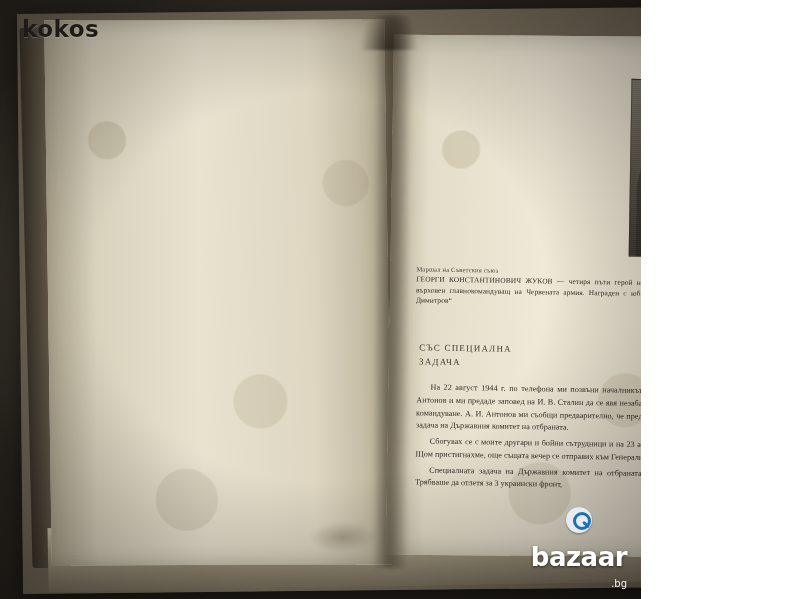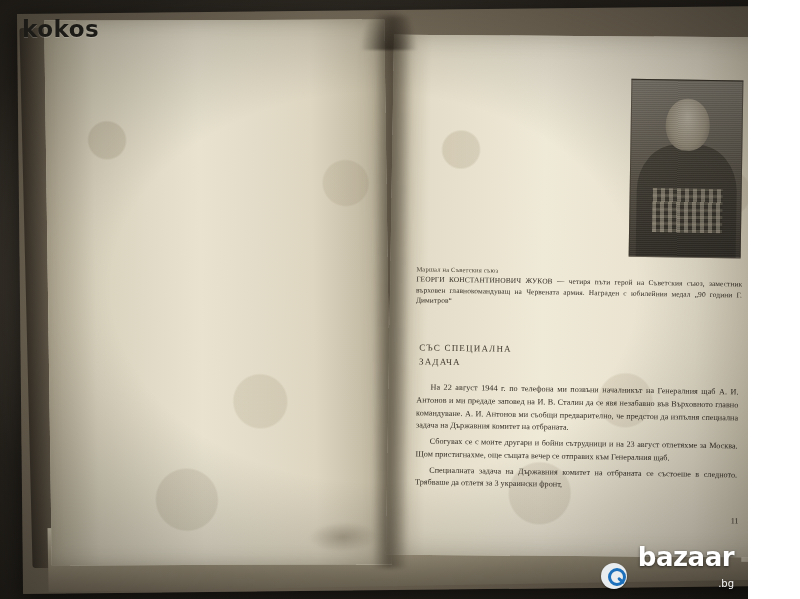--- a/index.html
+++ b/index.html
@@ -4,21 +4,21 @@
 <style>
   * { box-sizing: border-box; }
   html, body {
     margin: 0; padding: 0;
     width: 800px; height: 599px;
     overflow: hidden;
     font-family: "Liberation Serif", serif;
   }
   #stage {
     position: relative;
-    width: 748px; height: 599px;
+    width: 641px; height: 599px;
     background: #6e6458;
     overflow: hidden;
     text-decoration: underline;
   }
 
   
   .bg-dark {
     position: absolute; inset: 0;
     background:
       radial-gradient(ellipse 70% 60% at 48% 45%, rgba(120,110,96,0.55) 0%, rgba(40,36,30,0.9) 85%),
@@ -241,22 +241,23 @@
     font-weight: bold;
     font-size: 23px;
     color: #1d1b17;
     letter-spacing: 0.5px;
     text-shadow: 0 1px 0 rgba(255,255,255,0.18);
   }
   .wm-bazaar {
     position: absolute;
     right: 14px; bottom: 10px;
     display: flex;
-    align-items: flex-end;
+    align-items: center;
     gap: 11px;
+    flex-direction: column;
   }
   .wm-bazaar .logo {
     width: 26px; height: 26px;
     border-radius: 50%;
     background: #e8ecef;
     position: relative;
     box-shadow: 0 1px 2px rgba(0,0,0,0.35);
   }
   .wm-bazaar .logo::before {
     content: "";

